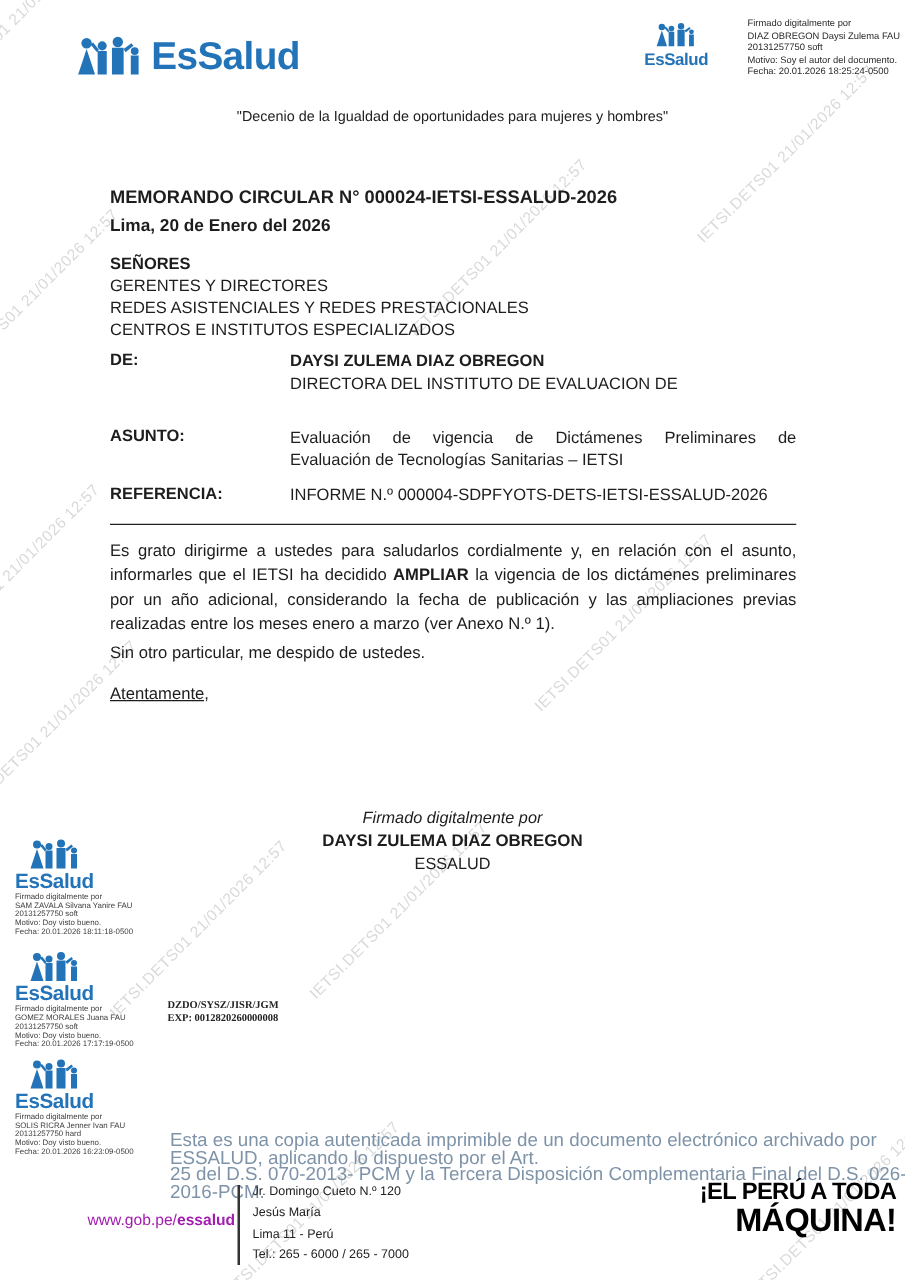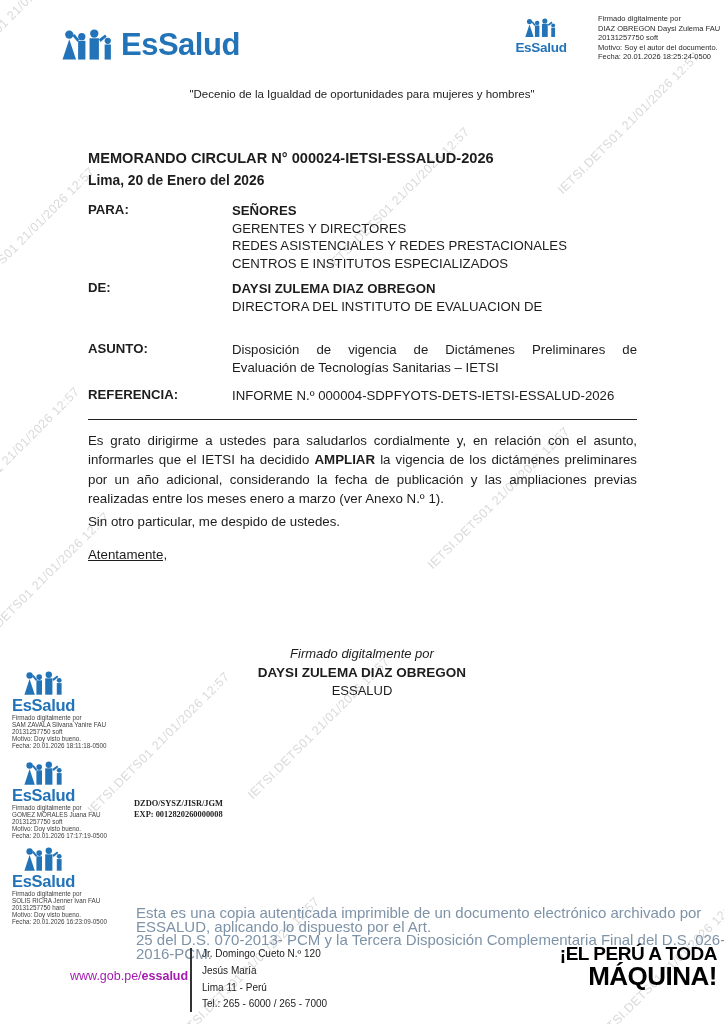--- a/index.html
+++ b/index.html
@@ -114,41 +114,40 @@
     <div>Motivo: Soy el autor del documento.</div>
     <div>Fecha: 20.01.2026 18:25:24-0500</div>
   </div>
 
   <div class="motto">"Decenio de la Igualdad de oportunidades para mujeres y hombres"</div>
 
   <div class="memo-title">MEMORANDO CIRCULAR N° 000024-IETSI-ESSALUD-2026</div>
   <div class="memo-date">Lima, 20 de Enero del 2026</div>
 
   <div class="frow" style="top:202px">
-    <div class="flabel">PARA:</div>
     <div class="fvalue">
       <div class="bold">SEÑORES</div>
       <div>GERENTES Y DIRECTORES</div>
       <div>REDES ASISTENCIALES Y REDES PRESTACIONALES</div>
       <div>CENTROS E INSTITUTOS ESPECIALIZADOS</div>
     </div>
   </div>
 
   <div class="frow" style="top:280px">
     <div class="flabel">DE:</div>
     <div class="fvalue">
       <div class="bold">DAYSI ZULEMA DIAZ OBREGON</div>
       <div>DIRECTORA DEL INSTITUTO DE EVALUACION DE</div>
     </div>
   </div>
 
   <div class="frow" style="top:341px">
     <div class="flabel">ASUNTO:</div>
     <div class="fvalue">
-      <div class="just">Disposición de vigencia de Dictámenes Preliminares de</div>
+      <div class="just">Evaluación de vigencia de Dictámenes Preliminares de</div>
       <div>Evaluación de Tecnologías Sanitarias – IETSI</div>
     </div>
   </div>
 
   <div class="frow" style="top:387px">
     <div class="flabel">REFERENCIA:</div>
     <div class="fvalue">INFORME N.º 000004-SDPFYOTS-DETS-IETSI-ESSALUD-2026</div>
   </div>
 
   <div class="rule"></div>

